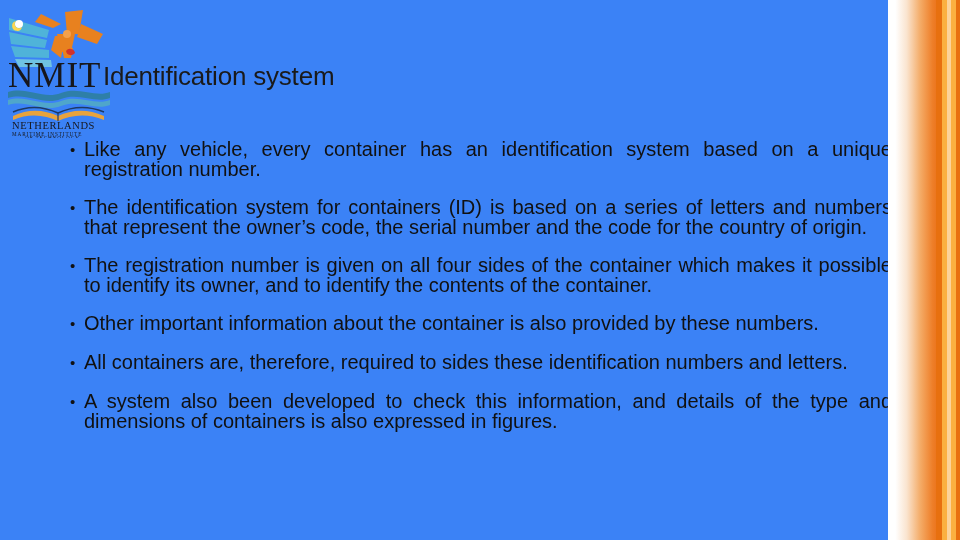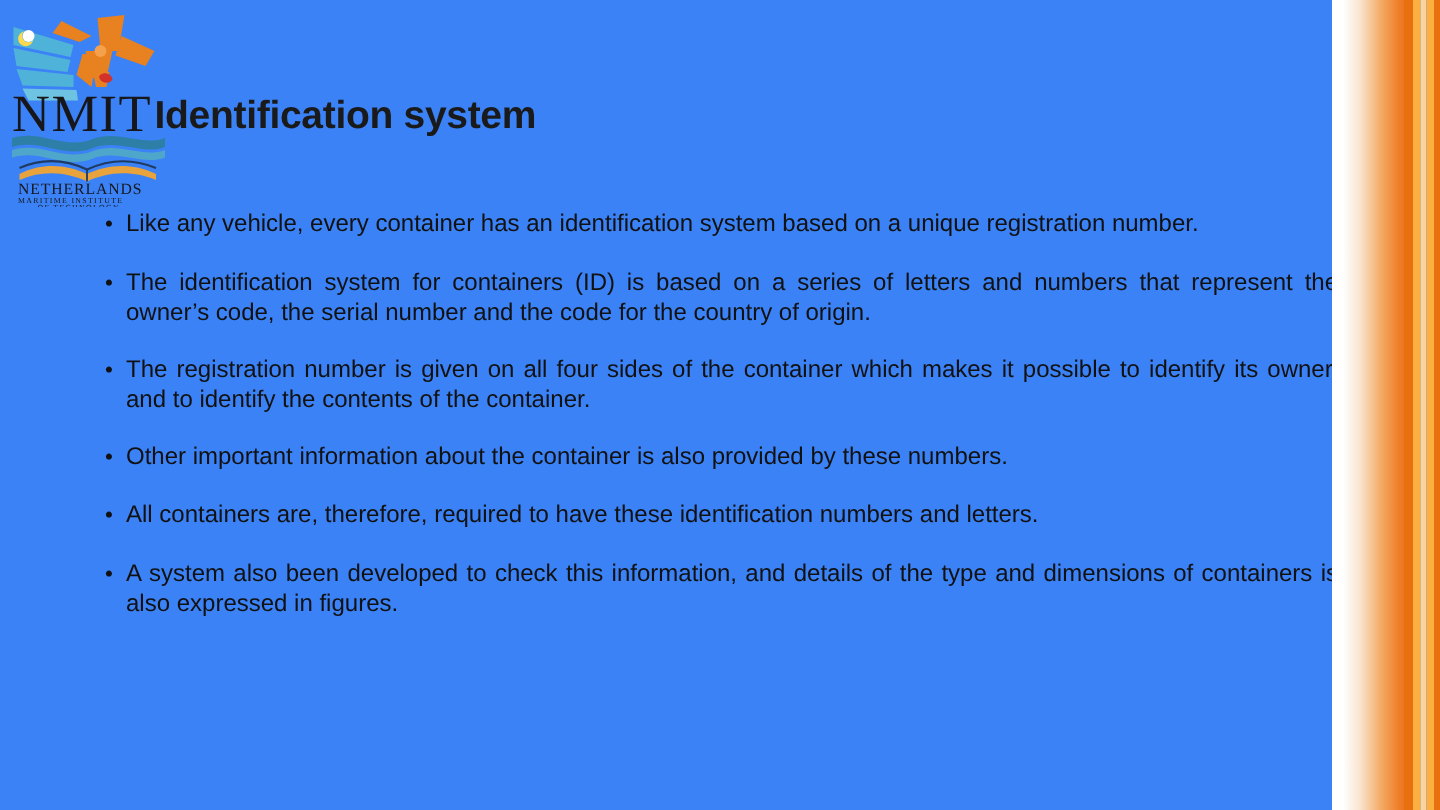--- a/index.html
+++ b/index.html
@@ -68,21 +68,21 @@
   }
   .logo svg { display: block; }
 
   
   .slide-title {
     position: absolute;
     left: 103px;
     top: 62px;
     width: 520px;
     font-size: 26px;
-    font-weight: bold;
+    font-weight: normal;
     color: #1a1a1a;
     letter-spacing: -0.2px;
     line-height: 1.1;
     z-index: 3;
   }
 
   
   .body-list {
     position: absolute;
     left: 62px;
@@ -100,21 +100,21 @@
     width: 22px;
     font-size: 15px;
     line-height: 20px;
     color: #111111;
     text-align: left;
     padding-left: 8px;
     box-sizing: border-box;
   }
   .bullet-text {
     flex: 1 1 auto;
-    font-size: 16px;
+    font-size: 20px;
     line-height: 19.5px;
     color: #111111;
     text-align: justify;
     text-justify: inter-word;
     -moz-text-align-last: left;
     text-align-last: left;
   }
   .bullet-row.no-justify .bullet-text {
     text-align: right;
   }
@@ -185,21 +185,21 @@
       <span class="bullet-text">The registration number is given on all four sides of the container which makes it possible to identify its owner, and to identify the contents of the container.</span>
     </div>
 
     <div class="bullet-row no-justify">
       <span class="bullet-mark">•</span>
       <span class="bullet-text">Other important information about the container is also provided by these numbers.</span>
     </div>
 
     <div class="bullet-row no-justify">
       <span class="bullet-mark">•</span>
-      <span class="bullet-text">All containers are, therefore, required to have these identification numbers and letters.</span>
+      <span class="bullet-text">All containers are, therefore, required to sides these identification numbers and letters.</span>
     </div>
 
     <div class="bullet-row">
       <span class="bullet-mark">•</span>
       <span class="bullet-text">A system also been developed to check this information, and details of the type and dimensions of containers is also expressed in figures.</span>
     </div>
 
   </div>
 
   <div class="edge-decoration">

